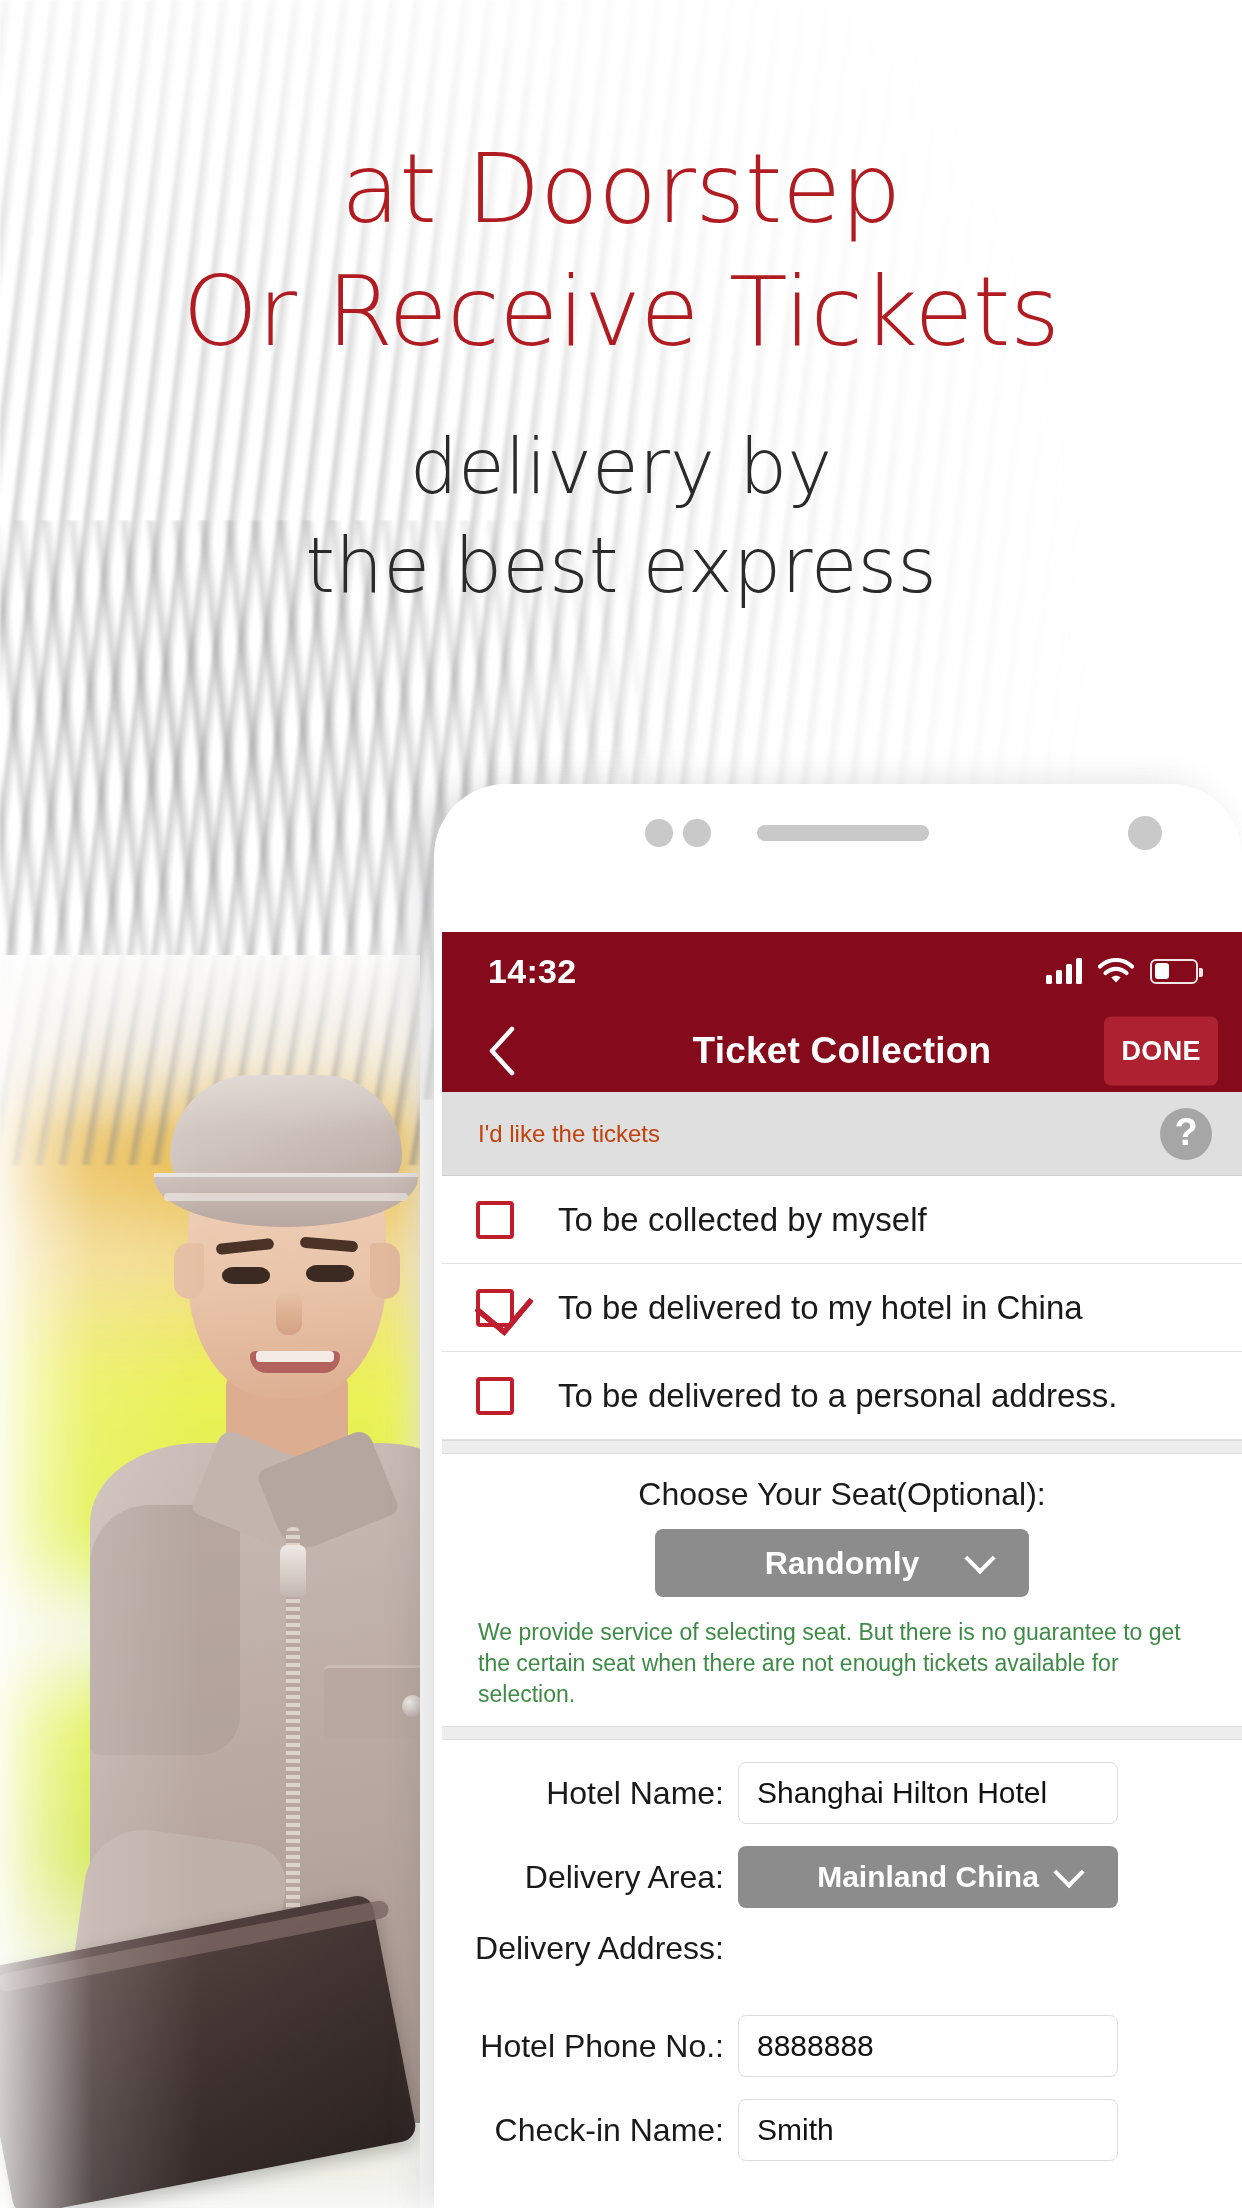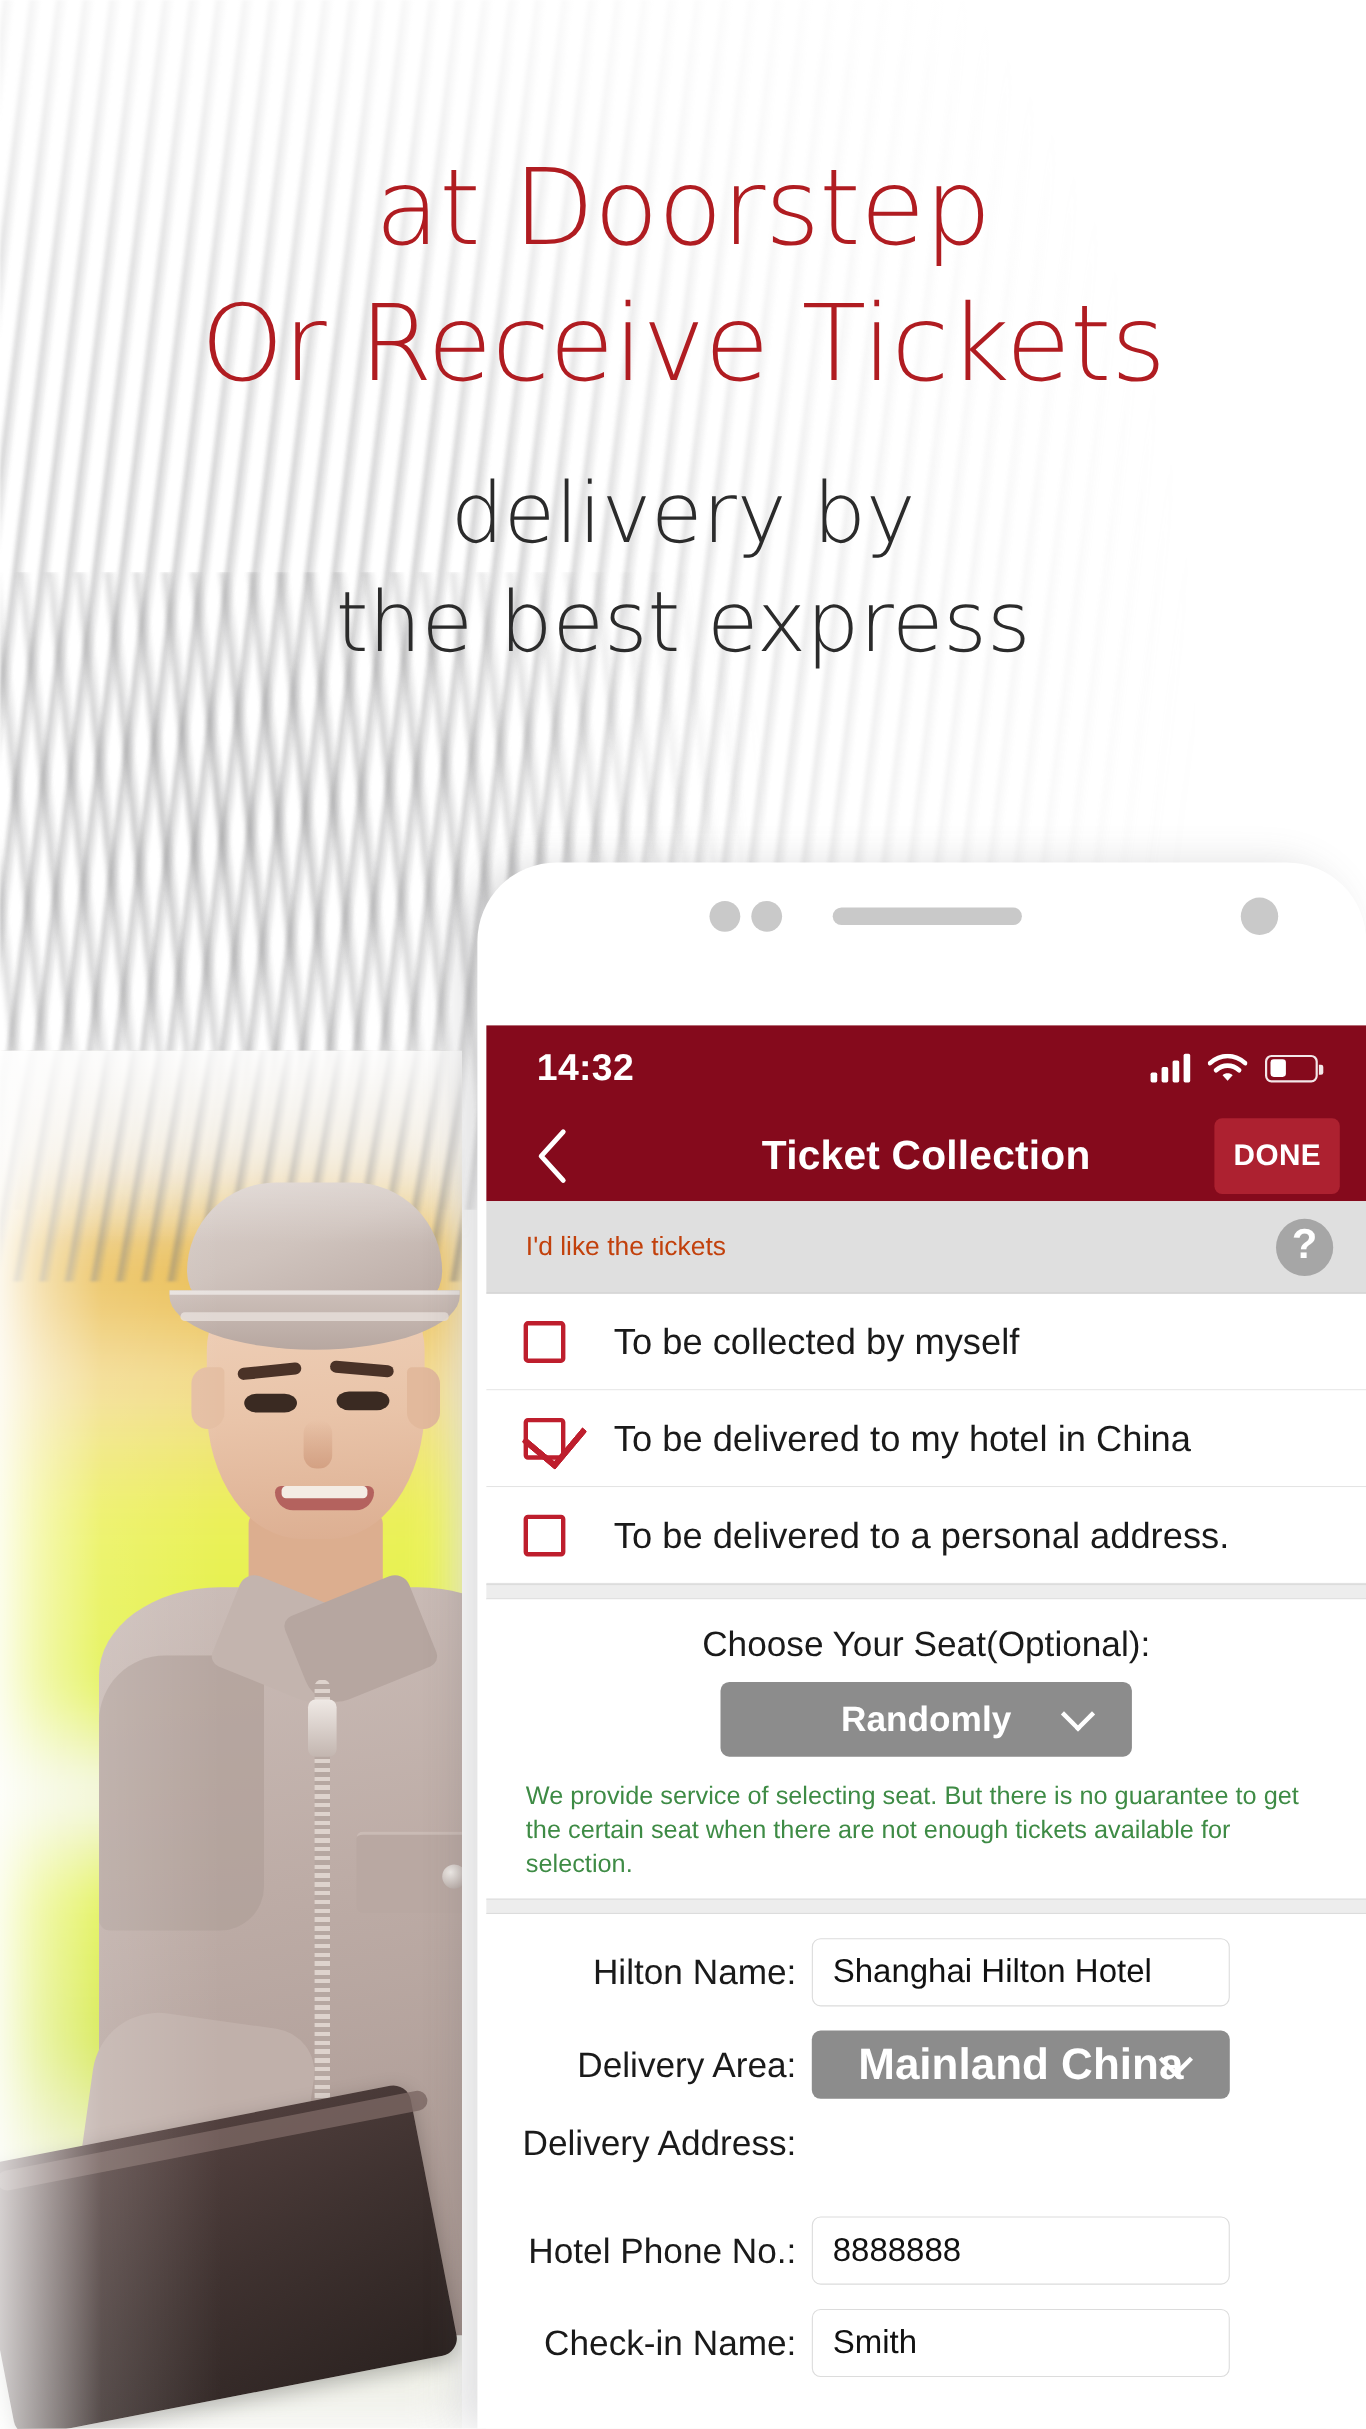--- a/index.html
+++ b/index.html
@@ -374,21 +374,21 @@
     height: 62px; border: 1px solid #DCDCDC; border-radius: 8px;
     background:#fff; display:flex; align-items:center;
     padding-left: 18px; font-size: 30px; color:#111;
     width: 380px;
   }
   .finput.wide { width: 460px; }
   .fselect {
     height: 62px; width: 380px; border-radius: 8px; background:#8C8C8C;
     display:flex; align-items:center; justify-content:center; position:relative;
   }
-  .fselect span { color:#fff; font-size: 40px; font-weight: 700; }
+  .fselect span { color:#fff; font-size: 30px; font-weight: 700; }
   .fsep { height: 26px; }
 </style>
 </head>
 <body>
 
 <div id="page">
 
   <div class="bg-slats"></div>
   <div class="bg-slats2"></div>
   <div class="bg-wash"></div>
@@ -504,21 +504,21 @@
           <i class="chev"></i>
         </div>
         <div class="seat-note">We provide service of selecting seat. But there is no guarantee to get the certain seat when there are not enough tickets available for selection.</div>
       </div>
 
       <div class="gap"></div>
 
       <div class="form">
 
         <div class="frow">
-          <div class="flabel">Hilton Name:</div>
+          <div class="flabel">Hotel Name:</div>
           <div class="finput">Shanghai Hilton Hotel</div>
         </div>
 
         <div class="frow">
           <div class="flabel">Delivery Area:</div>
           <div class="fselect">
             <span>Mainland China</span>
             <i class="chev"></i>
           </div>
         </div>

